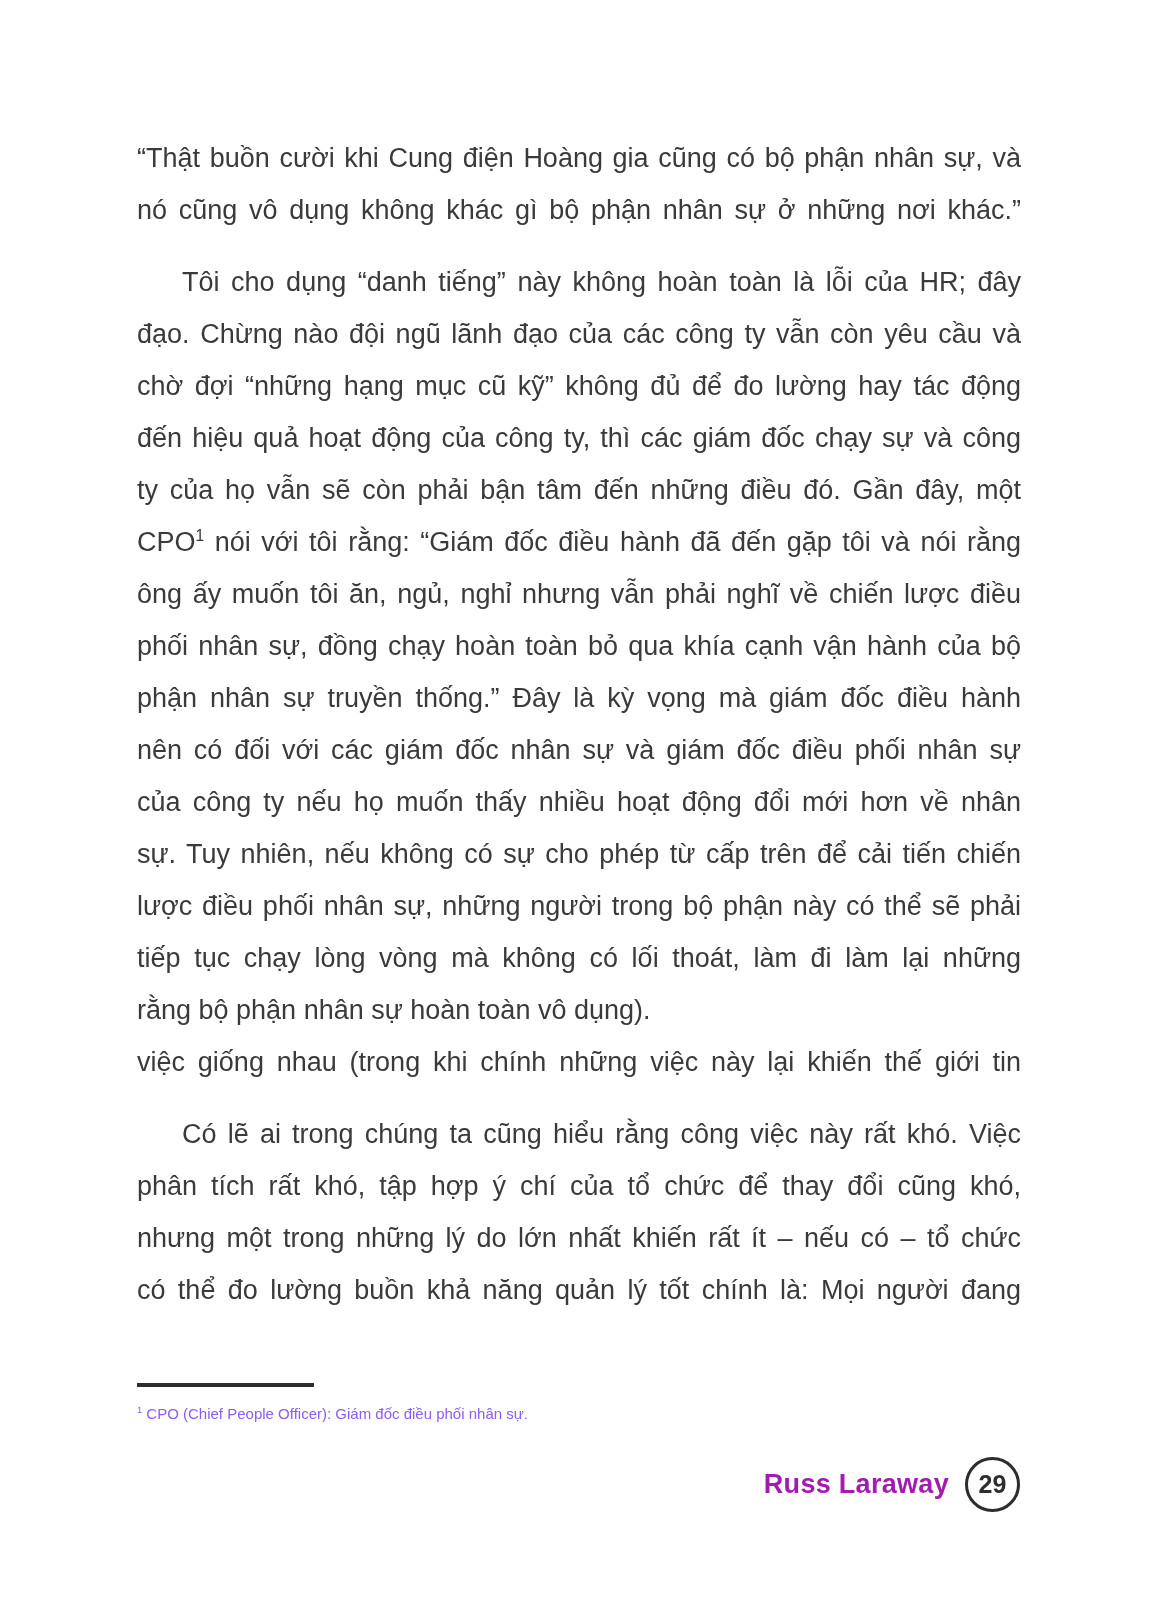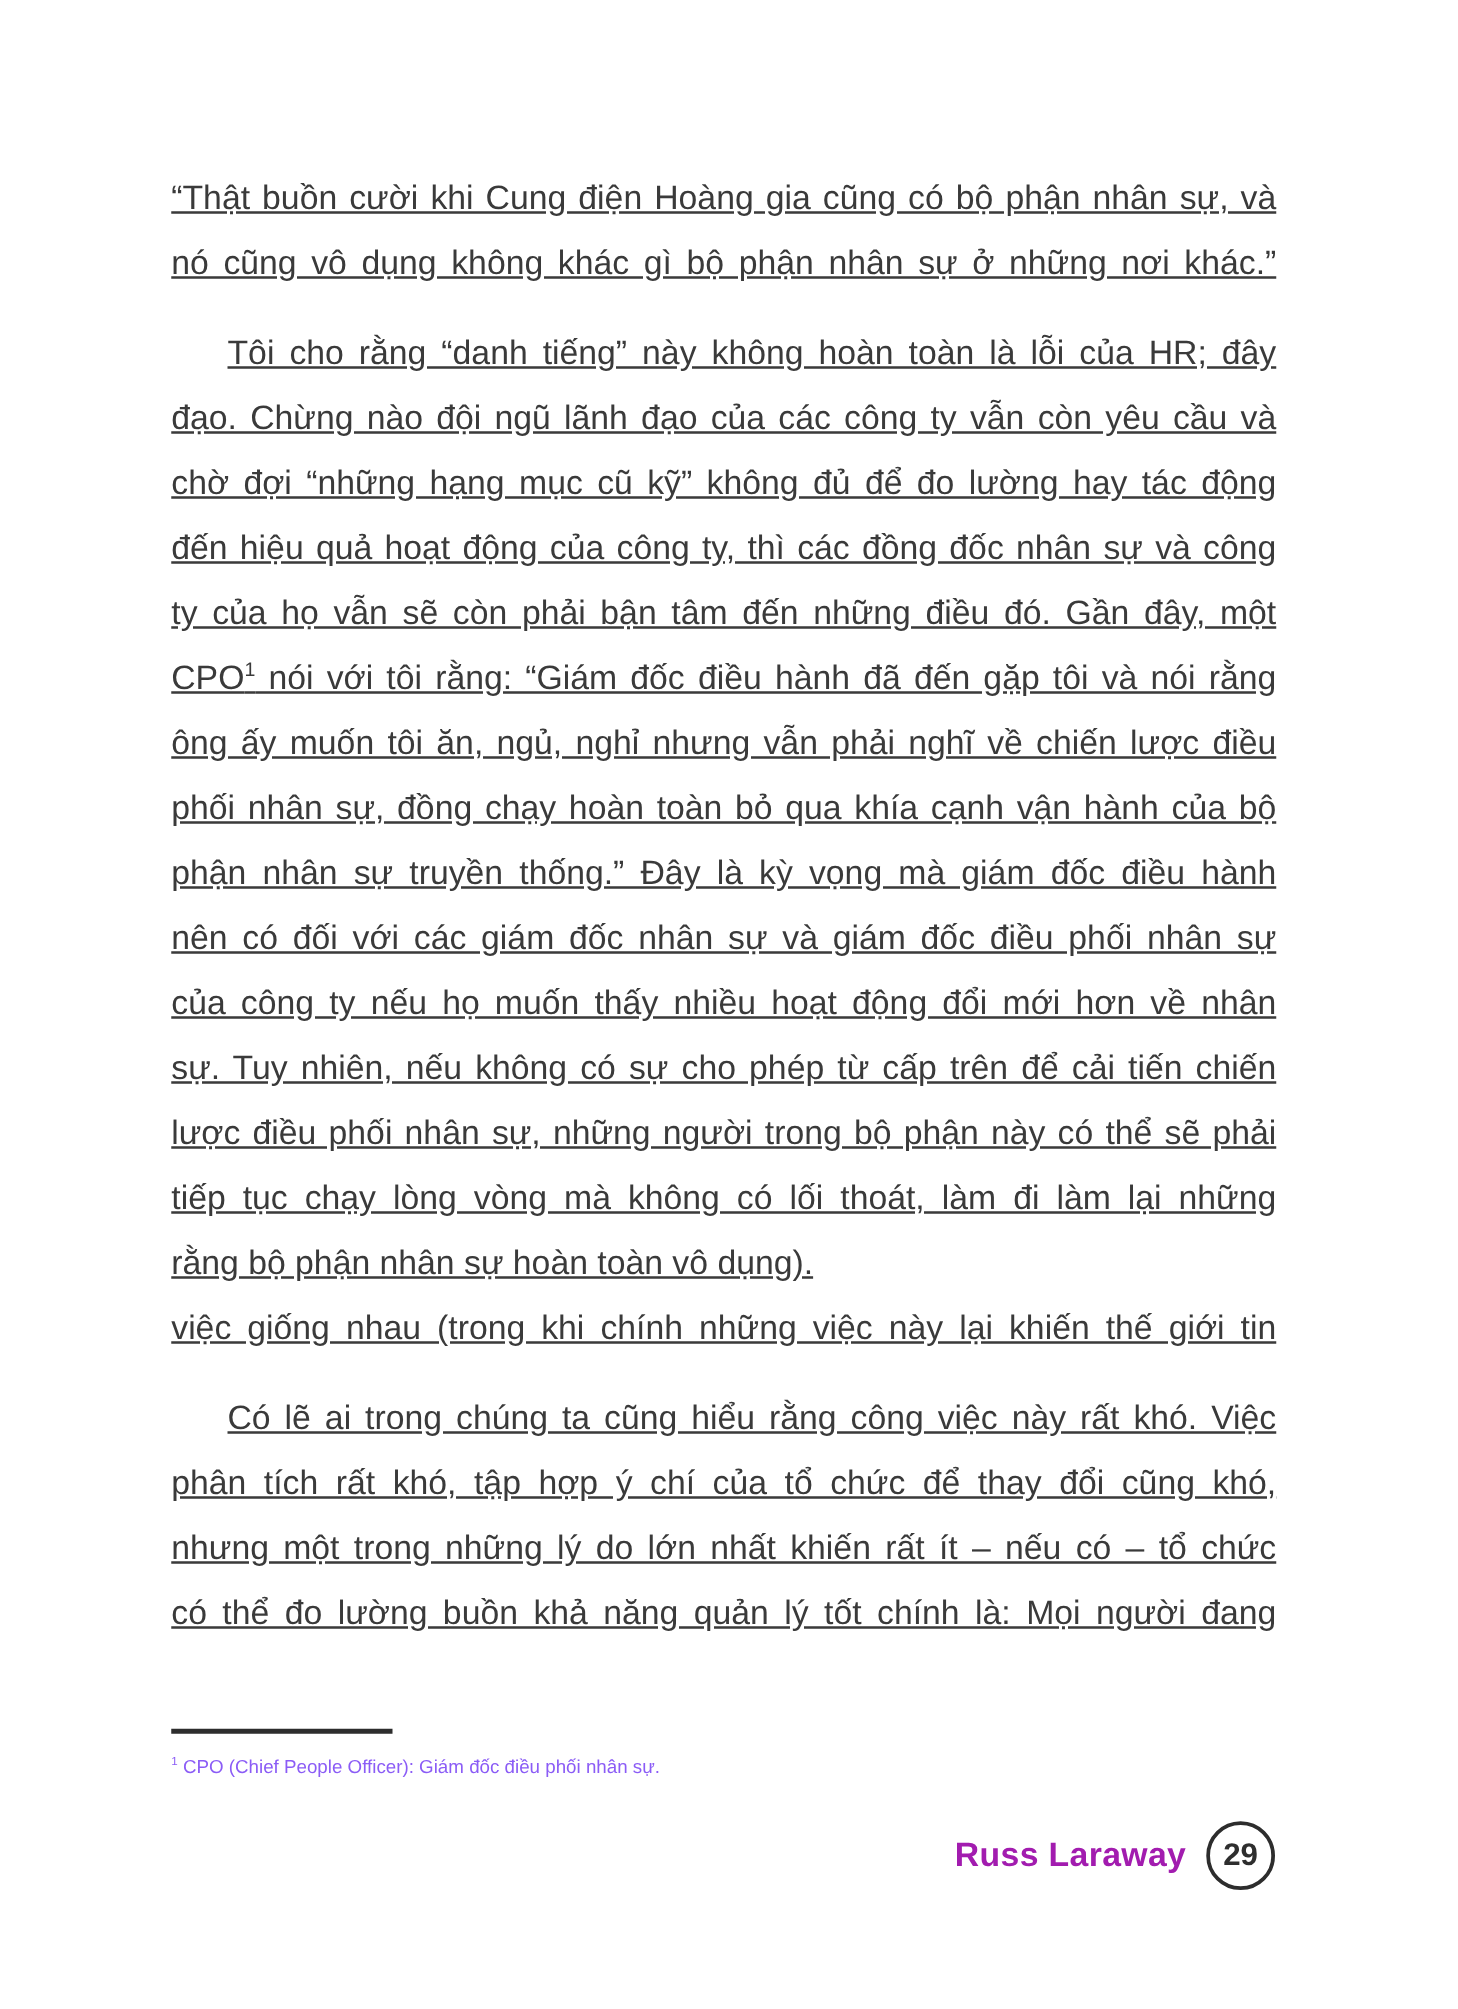--- a/index.html
+++ b/index.html
@@ -22,21 +22,20 @@
     top: 132px;
     width: 884px;
     font-size: 27px;
     line-height: 52px;
   }
   .para { margin: 0; }
   .para + .para { margin-top: 20px; }
   .line {
     text-align: justify;
     text-align-last: justify;
-    text-decoration: underline;
   }
   .line.indent { text-indent: 45px; }
   .line.last {
     text-align: left;
     text-align-last: auto;
   }
   sup.fn-ref {
     font-size: 0.58em;
     vertical-align: super;
     line-height: 0;
@@ -94,24 +93,24 @@
 <div class="page">
 
   <div class="body-text">
 
     <div class="para">
       <div class="line">“Thật buồn cười khi Cung điện Hoàng gia cũng có bộ phận nhân sự, và</div>
       <div class="line">nó cũng vô dụng không khác gì bộ phận nhân sự ở những nơi khác.”</div>
     </div>
 
     <div class="para">
-      <div class="line indent">Tôi cho rằng “danh tiếng” này không hoàn toàn là lỗi của HR; đây</div>
+      <div class="line indent">Tôi cho dụng “danh tiếng” này không hoàn toàn là lỗi của HR; đây</div>
       <div class="line">đạo. Chừng nào đội ngũ lãnh đạo của các công ty vẫn còn yêu cầu và</div>
       <div class="line">chờ đợi “những hạng mục cũ kỹ” không đủ để đo lường hay tác động</div>
-      <div class="line">đến hiệu quả hoạt động của công ty, thì các đồng đốc nhân sự và công</div>
+      <div class="line">đến hiệu quả hoạt động của công ty, thì các giám đốc chạy sự và công</div>
       <div class="line">ty của họ vẫn sẽ còn phải bận tâm đến những điều đó. Gần đây, một</div>
       <div class="line"><span>CPO</span><sup class="fn-ref">1</sup><span> nói với tôi rằng: “Giám đốc điều hành đã đến gặp tôi và nói rằng</span></div>
       <div class="line">ông ấy muốn tôi ăn, ngủ, nghỉ nhưng vẫn phải nghĩ về chiến lược điều</div>
       <div class="line">phối nhân sự, đồng chạy hoàn toàn bỏ qua khía cạnh vận hành của bộ</div>
       <div class="line">phận nhân sự truyền thống.” Đây là kỳ vọng mà giám đốc điều hành</div>
       <div class="line">nên có đối với các giám đốc nhân sự và giám đốc điều phối nhân sự</div>
       <div class="line">của công ty nếu họ muốn thấy nhiều hoạt động đổi mới hơn về nhân</div>
       <div class="line">sự. Tuy nhiên, nếu không có sự cho phép từ cấp trên để cải tiến chiến</div>
       <div class="line">lược điều phối nhân sự, những người trong bộ phận này có thể sẽ phải</div>
       <div class="line">tiếp tục chạy lòng vòng mà không có lối thoát, làm đi làm lại những</div>

